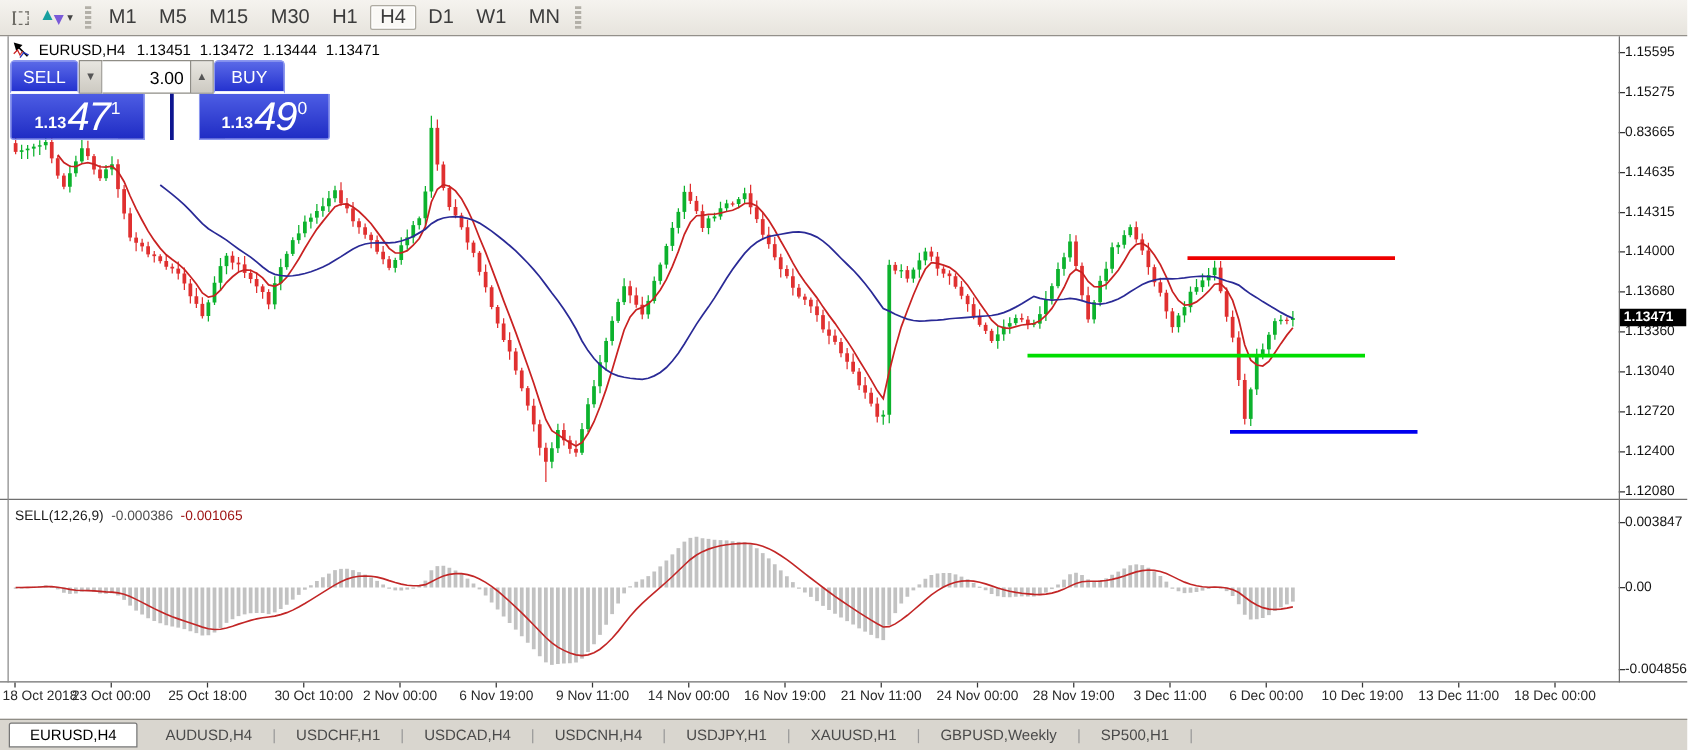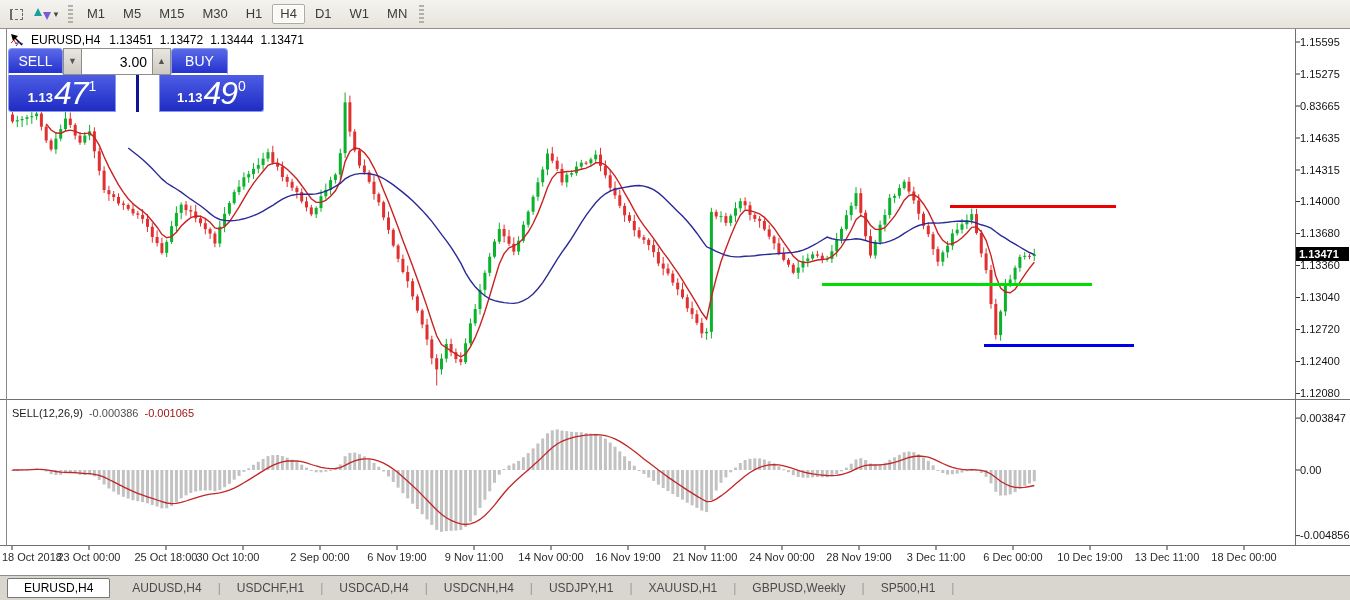--- a/index.html
+++ b/index.html
@@ -15,21 +15,21 @@
     margin-right:2px; border:1px solid transparent; border-radius:2px; }
   .dash-rect { width:13px; height:11px; border:1px dashed #6e6c66; border-left:2px solid #6e6c66; }
   .arrows-ico { display:inline-flex; align-items:center; }
   .tri-up { width:0; height:0; border-left:4px solid transparent; border-right:4px solid transparent;
     border-bottom:8px solid #179f9f; margin-right:1px; margin-bottom:4px;}
   .tri-dn { width:0; height:0; border-left:4px solid transparent; border-right:4px solid transparent;
     border-top:8px solid #7a5ad8; margin-top:4px;}
   .caret { font-size:9px; color:#444; margin-left:3px; }
   .grip { width:5px; height:18px; margin:0 5px 0 3px;
     background:repeating-linear-gradient(180deg,#b3b0a8 0 2px,transparent 2px 4px); }
-  .period-btn { font-size:13px; color:#3c3c3c; padding:3px 7px; margin:0 1px; border:1px solid transparent;
+  .period-btn { font-size:16px; color:#3c3c3c; padding:3px 7px; margin:0 1px; border:1px solid transparent;
     border-radius:2px; cursor:default; line-height:12px; }
   .period-btn.active { background:#faf9f6; border:1px solid #aeaba2; box-shadow:inset 0 0 0 1px #fff; }
 
   
   .hline-sep { position:absolute; left:0; width:1350px; height:1px; background:#6f6f6f; z-index:3; }
   #v-axis-sep { position:absolute; left:1295px; top:29px; width:1px; height:517px; background:#6f6f6f; z-index:3; }
   #left-border { position:absolute; left:6px; top:29px; width:1px; height:517px; background:#8a8a8a; z-index:3; }
 
   #plot { position:absolute; left:0; top:0; z-index:2; pointer-events:none; }
 
@@ -871,22 +871,22 @@
       <div class="axis-label" style="top:291.0px">1.13040</div>
       <div class="axis-label" style="top:323.0px">1.12720</div>
       <div class="axis-label" style="top:355.0px">1.12400</div>
       <div class="axis-label" style="top:387.0px">1.12080</div>
       <div class="axis-label" style="top:411.6px">0.003847</div>
       <div class="axis-label" style="top:463.5px">0.00</div>
       <div class="axis-label" style="top:529.1px">-0.004856</div>
       <div class="time-label first" style="left:2px">18 Oct 2018</div>
       <div class="time-label" style="left:89px">23 Oct 00:00</div>
       <div class="time-label" style="left:166px">25 Oct 18:00</div>
-      <div class="time-label" style="left:228px">30 Oct 10:00</div>
-      <div class="time-label" style="left:320px">2 Sep 00:00</div>
+      <div class="time-label" style="left:251px">30 Oct 10:00</div>
+      <div class="time-label" style="left:320px">2 Nov 00:00</div>
       <div class="time-label" style="left:397px">6 Nov 19:00</div>
       <div class="time-label" style="left:474px">9 Nov 11:00</div>
       <div class="time-label" style="left:551px">14 Nov 00:00</div>
       <div class="time-label" style="left:628px">16 Nov 19:00</div>
       <div class="time-label" style="left:705px">21 Nov 11:00</div>
       <div class="time-label" style="left:782px">24 Nov 00:00</div>
       <div class="time-label" style="left:859px">28 Nov 19:00</div>
       <div class="time-label" style="left:936px">3 Dec 11:00</div>
       <div class="time-label" style="left:1013px">6 Dec 00:00</div>
       <div class="time-label" style="left:1090px">10 Dec 19:00</div>

